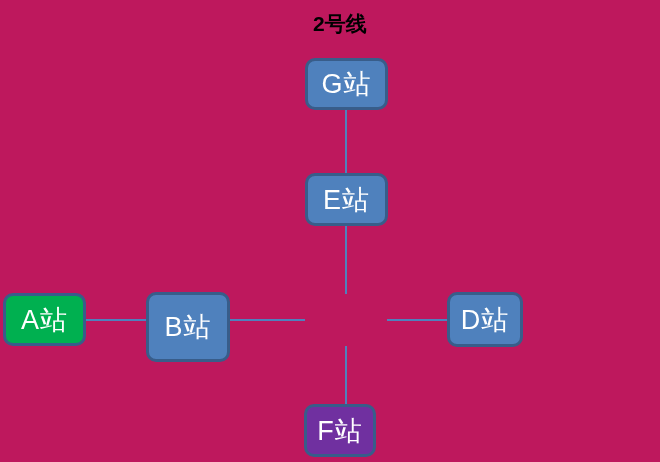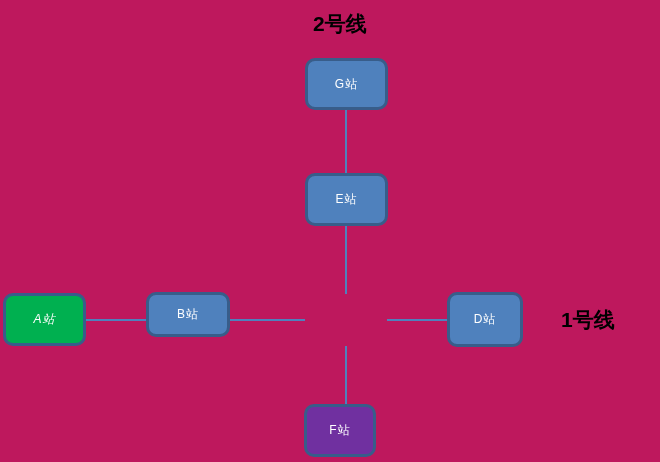--- a/index.html
+++ b/index.html
@@ -20,21 +20,21 @@
     position: absolute;
     border: 3px solid #385d8a;
     border-radius: 10px;
     box-sizing: border-box;
     display: flex;
     align-items: center;
     justify-content: center;
   }
   .station-label {
     color: #ffffff;
-    font-size: 12px;
+    font-size: 27px;
     font-weight: 400;
     letter-spacing: 1px;
     user-select: none;
   }
   .connector {
     position: absolute;
     background: #4f81bd;
   }
   .connector.h { height: 2px; }
   .connector.v { width: 2px; }
@@ -53,43 +53,42 @@
     white-space: nowrap;
   }
 </style>
 </head>
 <body>
 
 <div class="canvas">
 
   <div class="line-label" style="left: 313px; top: 10px; color: rgb(0, 0, 0);">2号线</div>
 
-  <div class="line-label" style="left: 561px; top: 306px; color: rgb(0, 0, 0);">1号线</div>
 
   <div class="connector v" style="left: 345px; top: 110px; height: 63px; background-color: rgb(79, 129, 189);"></div>
   <div class="connector v" style="left: 345px; top: 226px; height: 68px; background-color: rgb(79, 129, 189);"></div>
   <div class="connector v" style="left: 345px; top: 346px; height: 58px; background-color: rgb(79, 129, 189);"></div>
 
   <div class="connector h" style="left: 85px; top: 319px; width: 61px; background-color: rgb(79, 129, 189);"></div>
   <div class="connector h" style="left: 229px; top: 319px; width: 76px; background-color: rgb(79, 129, 189);"></div>
   <div class="connector h" style="left: 387px; top: 319px; width: 60px; background-color: rgb(79, 129, 189);"></div>
 
   <div class="station" style="left: 305px; top: 58px; width: 83px; height: 52px; background-color: rgb(79, 129, 189); border-color: rgb(56, 93, 138);">
     <span class="station-label" style="color: rgb(255, 255, 255);">G站</span>
   </div>
 
   <div class="station" style="left: 305px; top: 173px; width: 83px; height: 53px; background-color: rgb(79, 129, 189); border-color: rgb(56, 93, 138);">
     <span class="station-label" style="color: rgb(255, 255, 255);">E站</span>
   </div>
 
-  <div class="station" style="left: 3px; top: 293px; width: 83px; height: 53px; background-color: rgb(0, 176, 80); border-color: rgb(56, 93, 138); font-style: italic;">
+  <div class="station" style="left: 3px; top: 293px; width: 83px; height: 53px; background-color: rgb(0, 176, 80); border-color: rgb(56, 93, 138);">
     <span class="station-label" style="color: rgb(255, 255, 255);">A站</span>
   </div>
 
-  <div class="station" style="left: 146px; top: 292px; width: 84px; height: 45px; background-color: rgb(79, 129, 189); border-color: rgb(56, 93, 138);">
+  <div class="station" style="left: 146px; top: 292px; width: 84px; height: 70px; background-color: rgb(79, 129, 189); border-color: rgb(56, 93, 138);">
     <span class="station-label" style="color: rgb(255, 255, 255);">B站</span>
   </div>
 
 
   <div class="station" style="left: 447px; top: 292px; width: 76px; height: 55px; background-color: rgb(79, 129, 189); border-color: rgb(56, 93, 138);">
     <span class="station-label" style="color: rgb(255, 255, 255);">D站</span>
   </div>
 
   <div class="station" style="left: 304px; top: 404px; width: 72px; height: 53px; background-color: rgb(112, 48, 160); border-color: rgb(56, 93, 138);">
     <span class="station-label" style="color: rgb(255, 255, 255);">F站</span>

